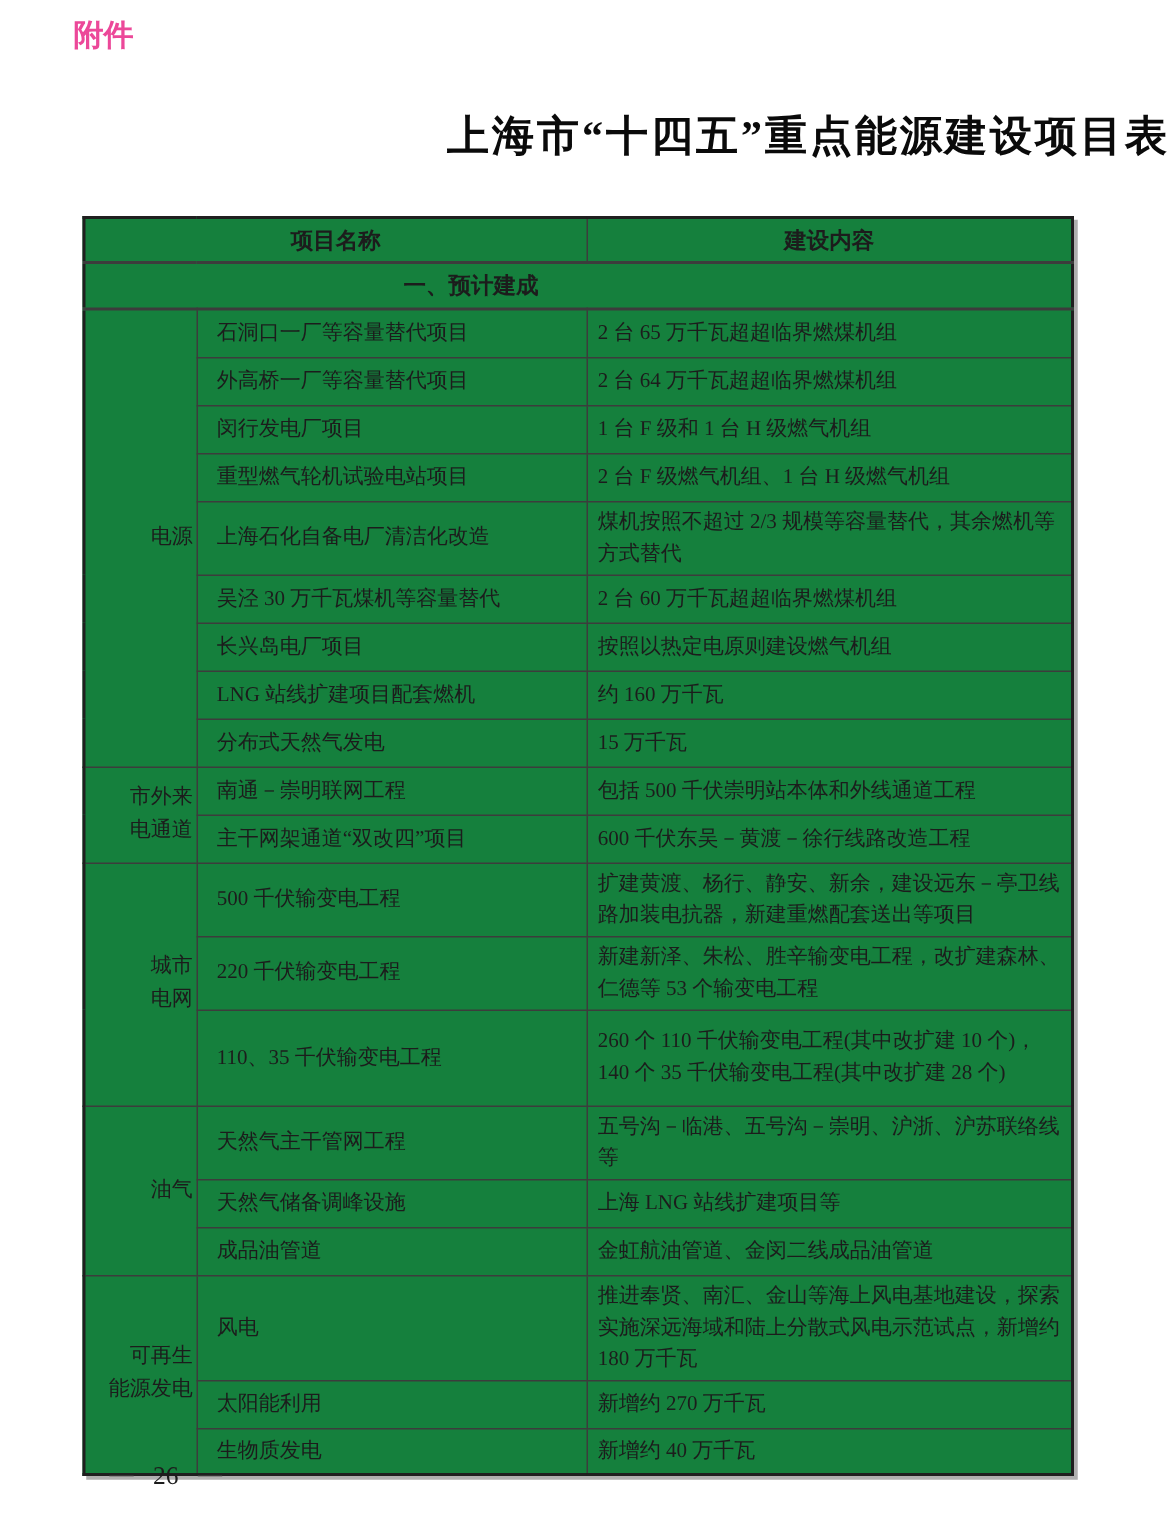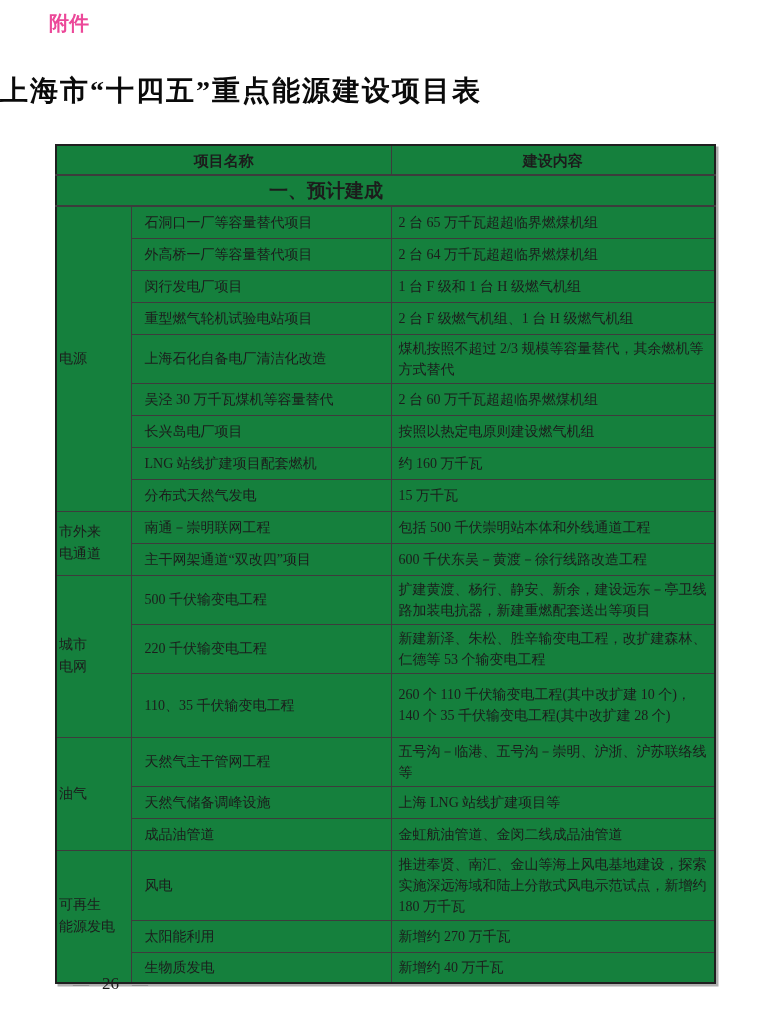--- a/index.html
+++ b/index.html
@@ -12,21 +12,21 @@
     color:#1c1c1c;
     overflow:hidden;
   }
   .attachment {
     position:absolute; left:49px; top:10px;
     font-family:"Liberation Sans","DejaVu Sans",sans-serif;
     font-weight:700; font-size:20px; color:#ec4899;
   }
   .doc-title {
     position:absolute; left:0; top:72px; width:780px;
-    text-align:left;
+    text-align:right;
     font-family:"Liberation Serif","DejaVu Serif",serif;
     font-weight:700; font-size:28px; letter-spacing:2px; color:#0a0a0a;
   }
   table.energy {
     position:absolute; left:55px; top:144px;
     width:659px;
     border-collapse:collapse;
     table-layout:fixed;
     border:2px solid #1f1f1f;
     box-shadow:2.5px 2.5px 0 rgba(110,110,110,0.55);
@@ -45,26 +45,26 @@
   thead th {
     height:30px;
     font-family:"Liberation Sans","DejaVu Sans",sans-serif;
     font-weight:700; font-size:15px;
     text-align:center;
     border-bottom-width:2px;
   }
   tr.section-row td {
     height:31px;
     font-family:"Liberation Sans","DejaVu Sans",sans-serif;
-    font-weight:700; font-size:19px;
+    font-weight:700; font-size:15px;
     text-align:left; padding-left:212px;
     border-bottom-width:2px;
   }
   td.cat {
-    text-align:left;
+    text-align:right;
     white-space:pre-line;
     line-height:22px;
     padding:0 2px;
   }
   td.proj { padding:3px 6px 3px 13px; }
   td.cont { padding:3px 6px 3px 7px; }
   tr.h30 { height:30px; } tr.h31 { height:31px; } tr.h32 { height:32px; }
   tr.h40 { height:40px; } tr.h45 { height:45px; } tr.h48 { height:48px; }
   tr.h62 { height:62px; } tr.h64 { height:64px; }
   .page-footer {

